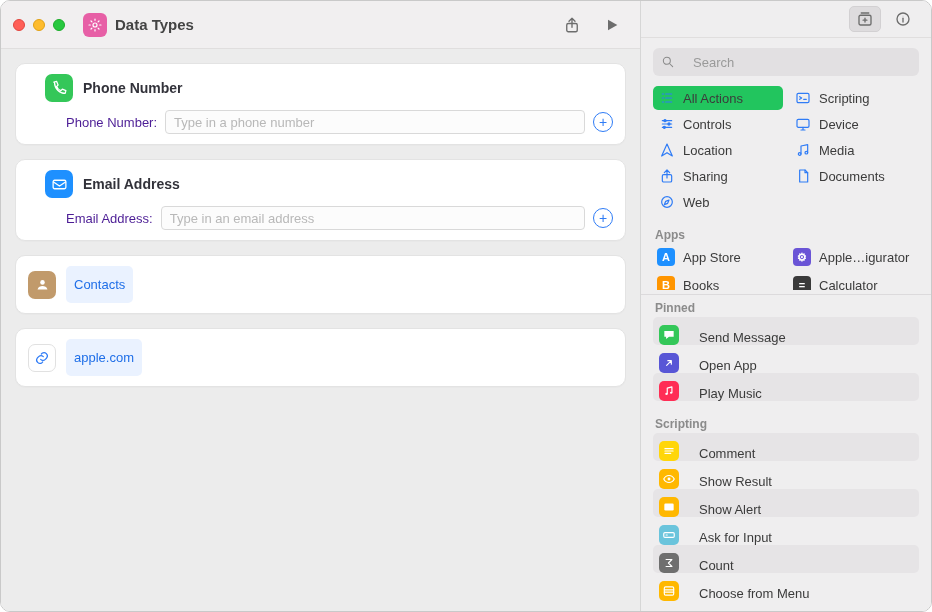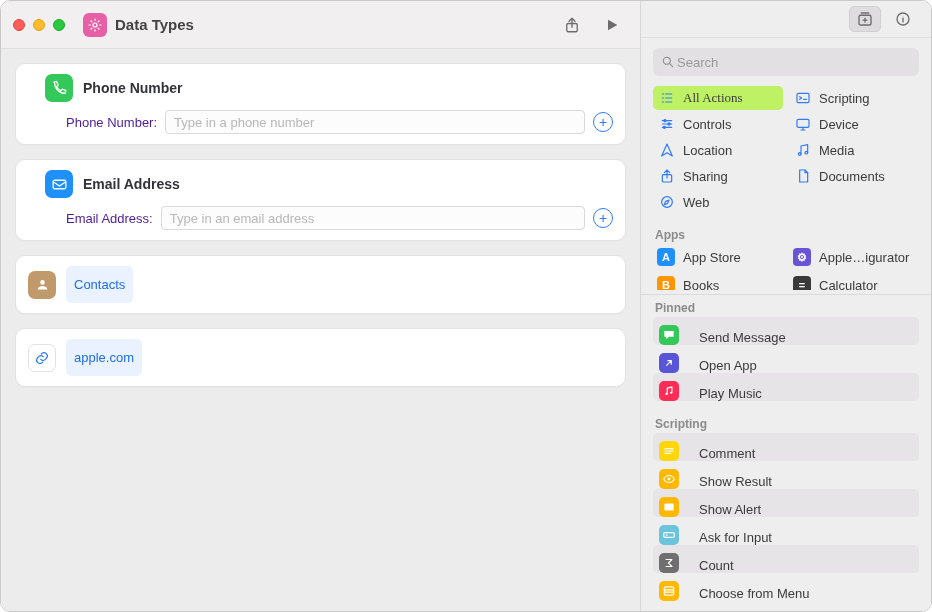--- a/index.html
+++ b/index.html
@@ -140,21 +140,21 @@
     gap: 6px; padding: 0 12px;
     border-bottom: 1px solid #e0dede;
   }
   .sidebar-top .bar-btn.active {
     background: #dedcde; border: 1px solid #d2d0d2;
   }
   .search-wrap { padding: 10px 12px 8px; }
   .search {
     display: flex; align-items: center;
     background: #e2e0e2; border-radius: 6px;
-    height: 28px; padding: 0 8px; gap: 2px;
+    height: 28px; padding: 0 8px; gap: 18px;
     color: #8a8a8a;
   }
   .search input {
     border: none; outline: none; background: transparent;
     flex: 1; font-size: 13px; color: #555;
   }
   .search input::placeholder { color: #9a9a9a; }
 
   .cat-grid {
     display: grid;
@@ -164,21 +164,21 @@
   }
   .cat-item {
     display: flex; align-items: center; gap: 8px;
     height: 24px; padding: 0 6px;
     border-radius: 5px;
     font-size: 13px;
     color: #3b3b3b;
     cursor: pointer;
   }
   .cat-item .ic { width: 16px; height: 16px; display:inline-flex; align-items:center; justify-content:center; }
-  .cat-item.selected { background: #bef264; font-weight: 500; font-family: Liberation Serif, serif; }
+  .cat-item.selected { background: #22c55e; font-weight: 500; }
 
   .section-label {
     padding: 6px 14px 2px;
     font-size: 12px; color: #8b8b8b; font-weight: 600;
   }
   .app-grid {
     display: grid;
     grid-template-columns: 1fr 1fr;
     gap: 2px 6px;
     padding: 0 12px 4px;

